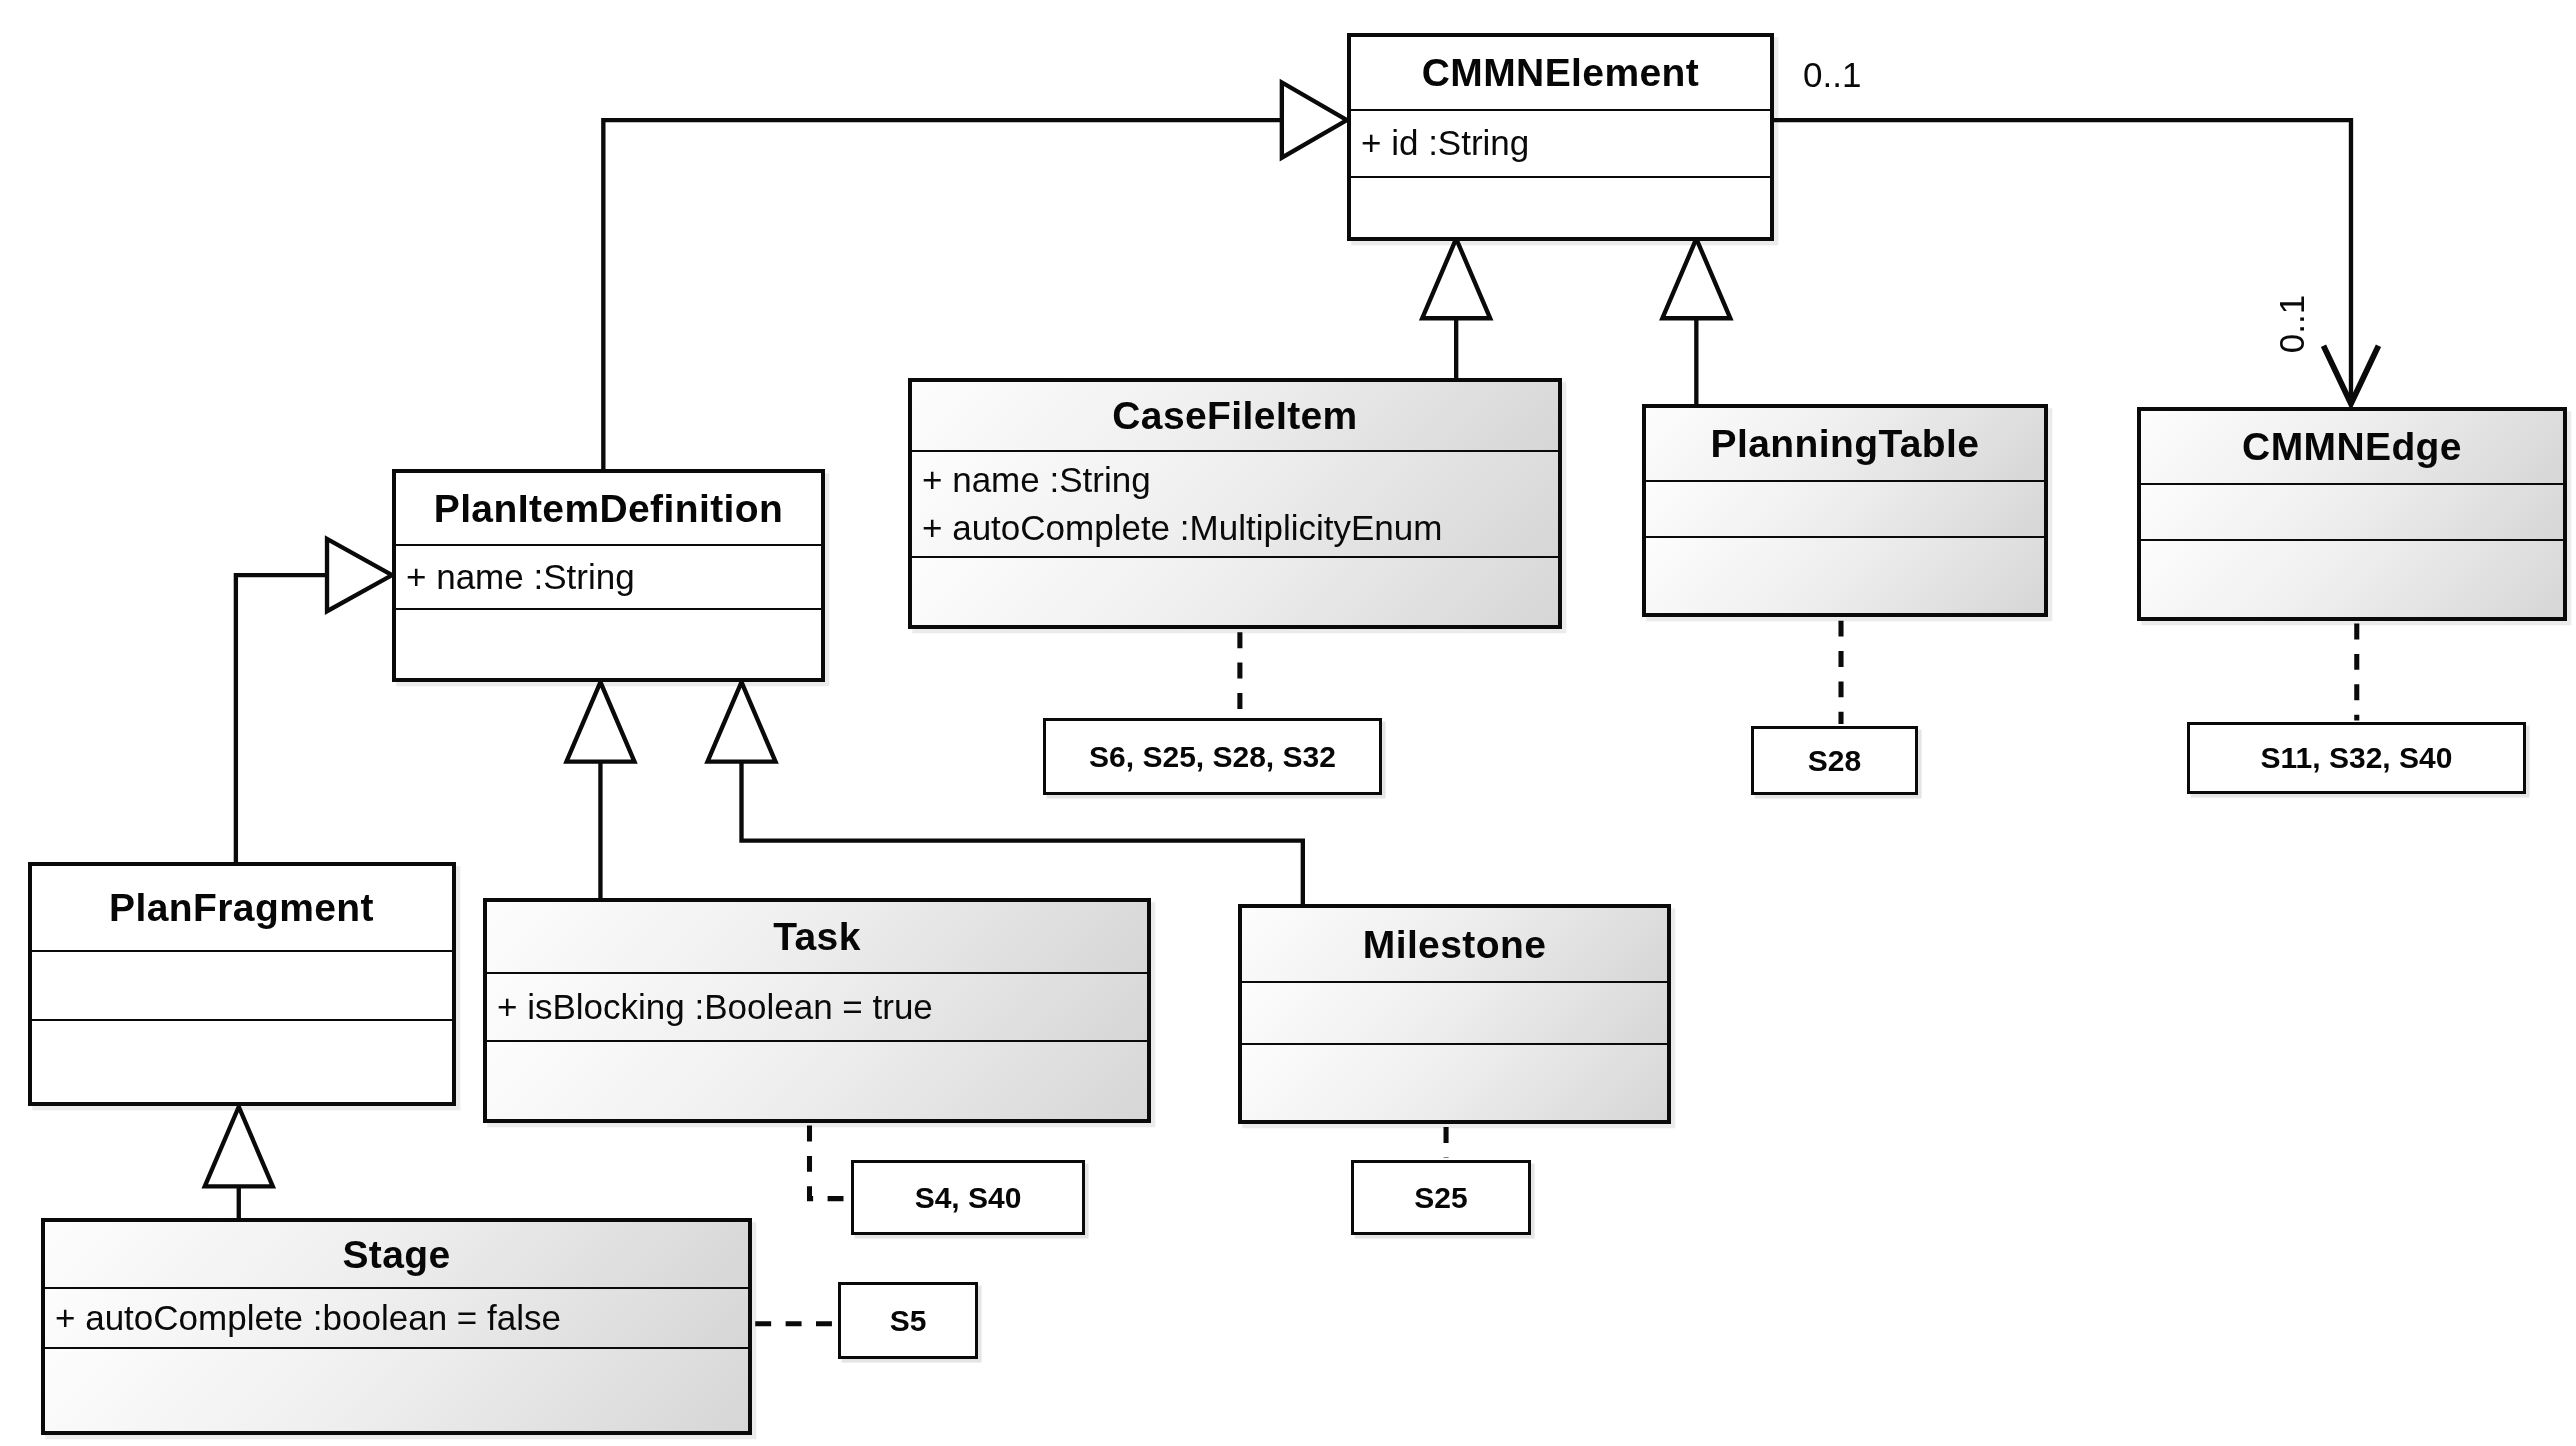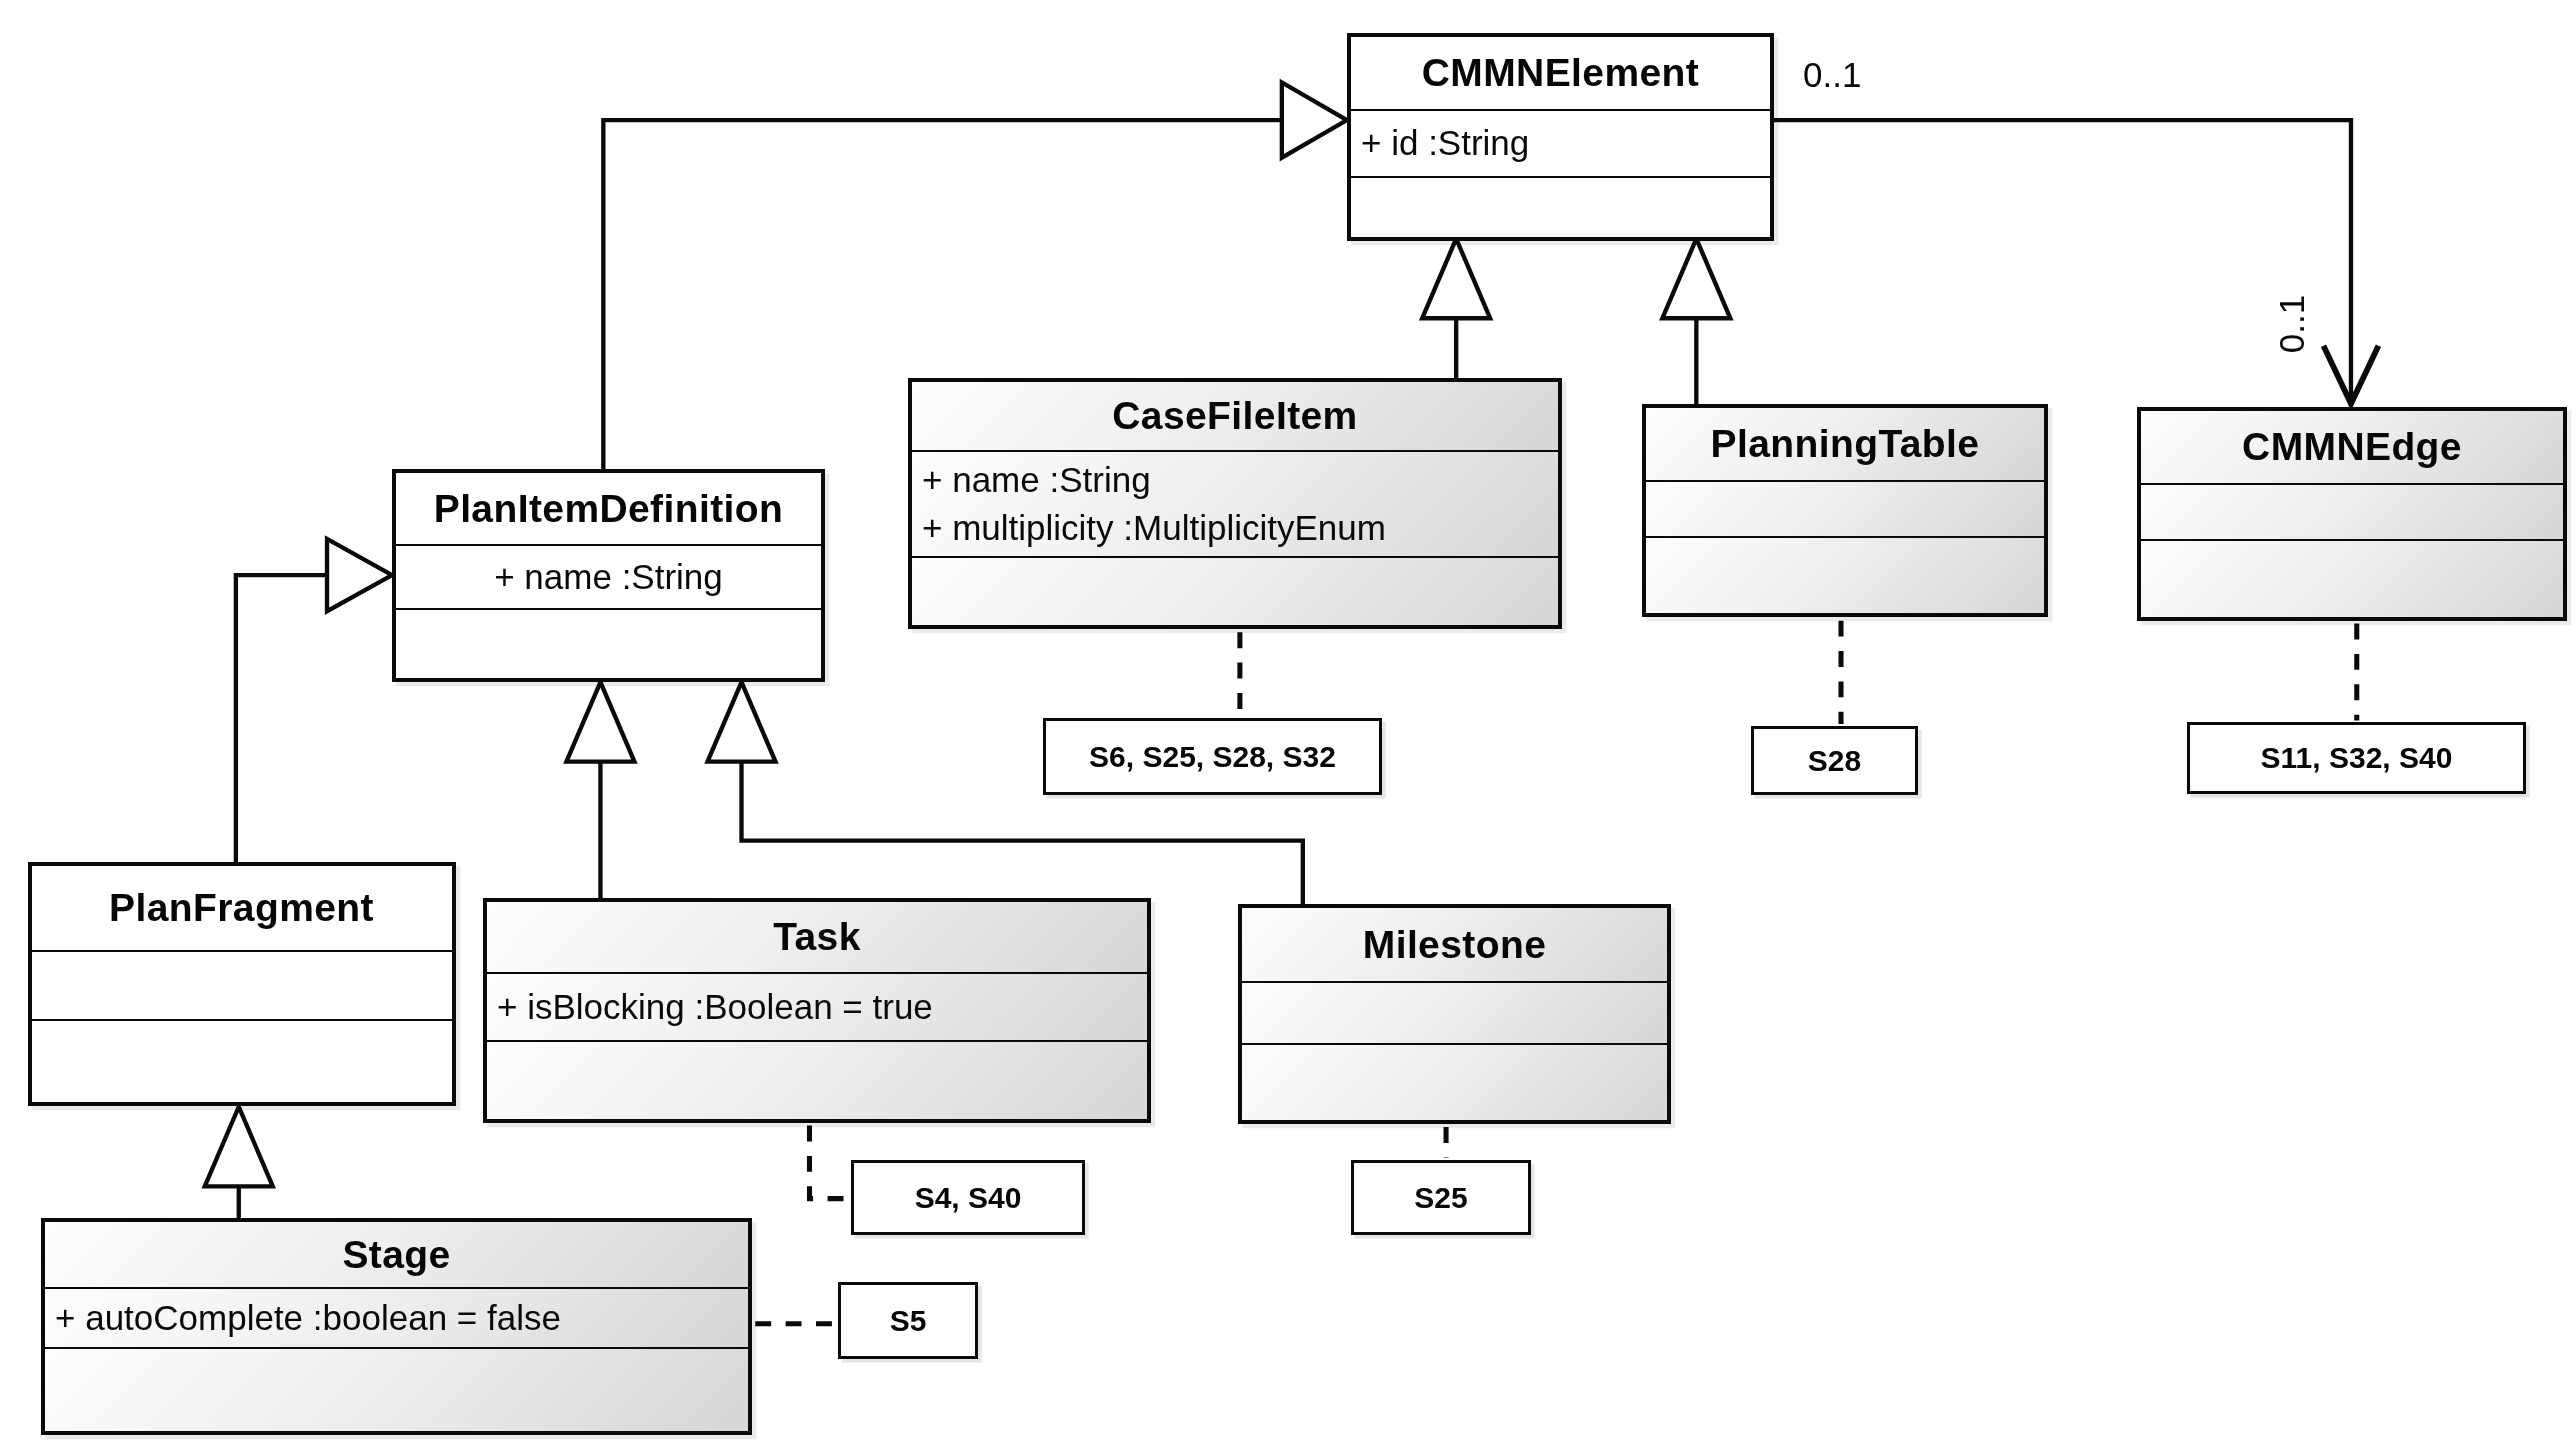--- a/index.html
+++ b/index.html
@@ -91,33 +91,33 @@
   </svg>
 
   <div class="uml-class plain" style="left:1347px;top:33px;width:427px;">
     <div class="uml-row uml-title" style="height:72px">CMMNElement</div>
     <div class="uml-row uml-attrs" style="height:67px">
       <div class="attr-line">+ id :String</div>
     </div>
     <div class="uml-row uml-ops" style="height:61px"></div>
   </div>
 
-  <div class="uml-class plain" style="left:392px;top:469px;width:433px;text-align:center;">
+  <div class="uml-class plain" style="left:392px;top:469px;width:433px;">
     <div class="uml-row uml-title" style="height:71px">PlanItemDefinition</div>
     <div class="uml-row uml-attrs" style="height:64px">
       <div class="attr-line">+ name :String</div>
     </div>
     <div class="uml-row uml-ops" style="height:70px"></div>
   </div>
 
   <div class="uml-class grad" style="left:908px;top:378px;width:654px;">
     <div class="uml-row uml-title" style="height:68px">CaseFileItem</div>
     <div class="uml-row uml-attrs" style="height:106px">
       <div class="attr-line">+ name :String</div>
-      <div class="attr-line">+ multiplicity :MultiplicityEnum</div>
+      <div class="attr-line">+ autoComplete :MultiplicityEnum</div>
     </div>
     <div class="uml-row uml-ops" style="height:69px"></div>
   </div>
 
   <div class="uml-class grad" style="left:1642px;top:404px;width:406px;">
     <div class="uml-row uml-title" style="height:72px">PlanningTable</div>
     <div class="uml-row uml-attrs" style="height:56px"></div>
     <div class="uml-row uml-ops" style="height:77px"></div>
   </div>
 

